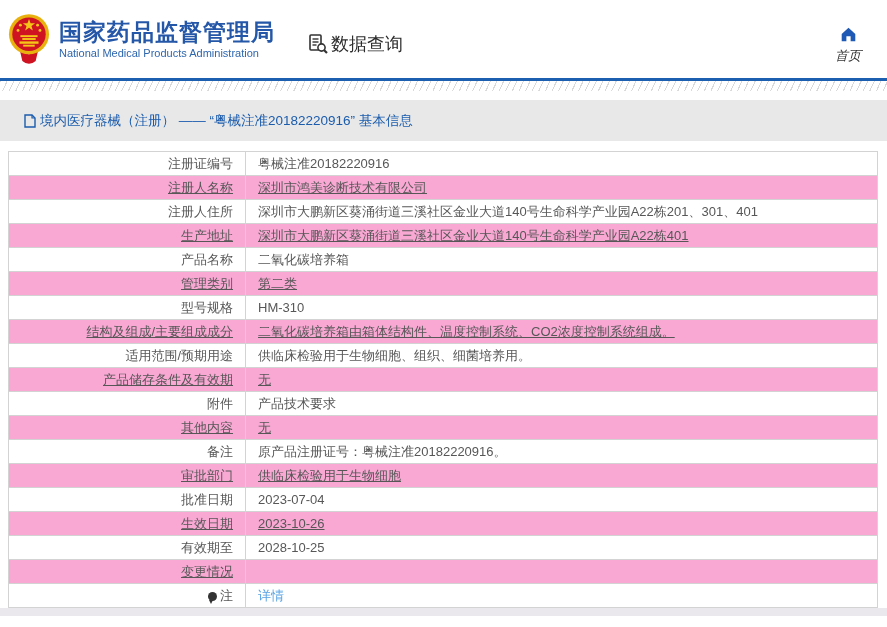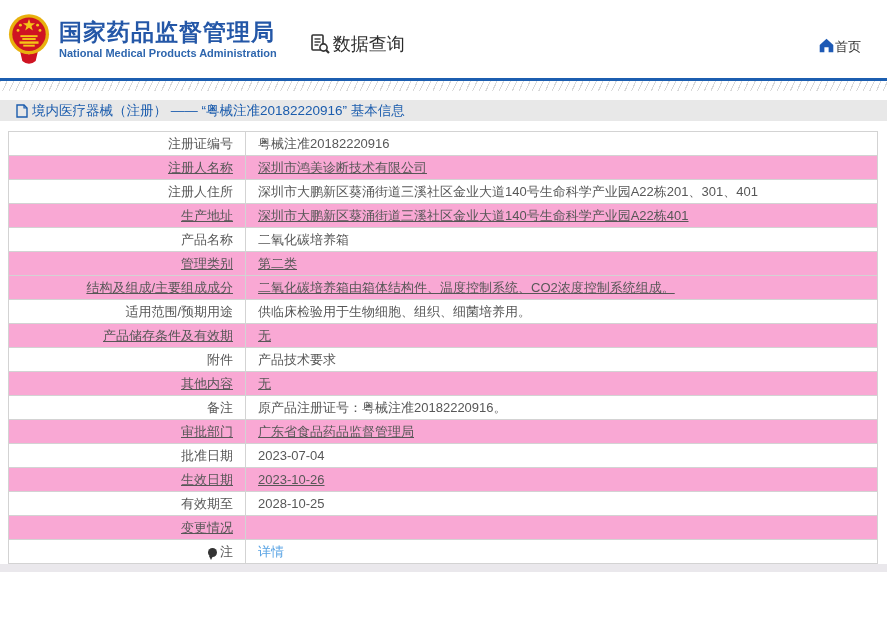--- a/index.html
+++ b/index.html
@@ -4,37 +4,37 @@
 <style>
   * { margin:0; padding:0; box-sizing:border-box; }
   html,body { width:887px; height:627px; overflow:hidden; background:#fff;
     font-family:"Liberation Sans","DejaVu Sans",sans-serif; }
 
   
   .header { height:78px; display:flex; align-items:center; background:#fff;border-radius:28px; }
   .emblem { width:42px; height:58px; margin-left:8px; flex:0 0 auto; }
   .title-block { margin-left:9px; }
   .site-name-zh { font-size:23px; font-weight:bold; color:#2457a7; letter-spacing:1px; line-height:1.15; }
-  .site-name-en { font-size:11px; color:#2e66ae; margin-top:2px;font-weight:bold; }
+  .site-name-en { font-size:11px; color:#2e66ae; margin-top:2px; }
   .section-entry { display:flex; align-items:center; margin-left:32px; margin-top:10px; cursor:pointer; }
   .section-entry svg { width:22px; height:22px; }
   .section-title { font-size:18px; color:#2b2b2b; margin-left:2px; }
   .header-spacer { flex:1; }
   .top-nav { display:flex; gap:32px; margin-right:26px; margin-top:12px; }
-  .nav-item { display:flex; align-items:center; cursor:pointer; }
+  .nav-item { display:flex; flex-direction:column; align-items:center; cursor:pointer;font-style:italic; }
   .nav-item svg { width:17px; height:17px; }
   .nav-label { font-size:13px; color:#333; margin-top:4px; white-space:nowrap; }
 
   .blue-line { height:3px; background:#1c5eb0; }
   .stripes { height:10px;
     background:repeating-linear-gradient(115deg,#dadada 0 1px,transparent 1px 6px); }
   .gap-a { height:9px; background:#fff; }
 
   
-  .breadcrumb-bar { height:21px; background:#e8e8e8; display:flex; align-items:center; padding-left:16px; }
+  .breadcrumb-bar { height:41px; background:#e8e8e8; display:flex; align-items:center; padding-left:24px; }
   .breadcrumb-bar svg { width:12px; height:14px; flex:0 0 auto; }
   .breadcrumb-text { font-size:13.5px; color:#1b5cad; margin-left:4px; white-space:nowrap; }
   .gap-b { height:10px; background:#fff; }
 
   
   table.info { border-collapse:collapse; margin-left:8px; width:870px; table-layout:fixed; }
   table.info td { border:1px solid #d3d3d3; height:24px; font-size:13px; color:#575757;
     vertical-align:middle; white-space:nowrap; overflow:hidden; }
   td.label-cell { width:237px; text-align:right; padding-right:12px; }
   td.value-cell { padding-left:12px; }
@@ -123,20 +123,24 @@
         <td class="value-cell">深圳市大鹏新区葵涌街道三溪社区金业大道140号生命科学产业园A22栋401</td>
       </tr>
       <tr>
         <td class="label-cell">产品名称</td>
         <td class="value-cell">二氧化碳培养箱</td>
       </tr>
       <tr class="alt">
         <td class="label-cell">管理类别</td>
         <td class="value-cell">第二类</td>
       </tr>
+      <tr>
+        <td class="label-cell">型号规格</td>
+        <td class="value-cell">HM-310</td>
+      </tr>
       <tr class="alt">
         <td class="label-cell">结构及组成/主要组成成分</td>
         <td class="value-cell">二氧化碳培养箱由箱体结构件、温度控制系统、CO2浓度控制系统组成。</td>
       </tr>
       <tr>
         <td class="label-cell">适用范围/预期用途</td>
         <td class="value-cell">供临床检验用于生物细胞、组织、细菌培养用。</td>
       </tr>
       <tr class="alt">
         <td class="label-cell">产品储存条件及有效期</td>
@@ -149,21 +153,21 @@
       <tr class="alt">
         <td class="label-cell">其他内容</td>
         <td class="value-cell">无</td>
       </tr>
       <tr>
         <td class="label-cell">备注</td>
         <td class="value-cell">原产品注册证号：粤械注准20182220916。</td>
       </tr>
       <tr class="alt">
         <td class="label-cell">审批部门</td>
-        <td class="value-cell">广东省食品药品监督管理局</td>
+        <td class="value-cell">供临床检验用于生物细胞</td>
       </tr>
       <tr>
         <td class="label-cell">批准日期</td>
         <td class="value-cell">2023-07-04</td>
       </tr>
       <tr class="alt">
         <td class="label-cell">生效日期</td>
         <td class="value-cell">2023-10-26</td>
       </tr>
       <tr>

